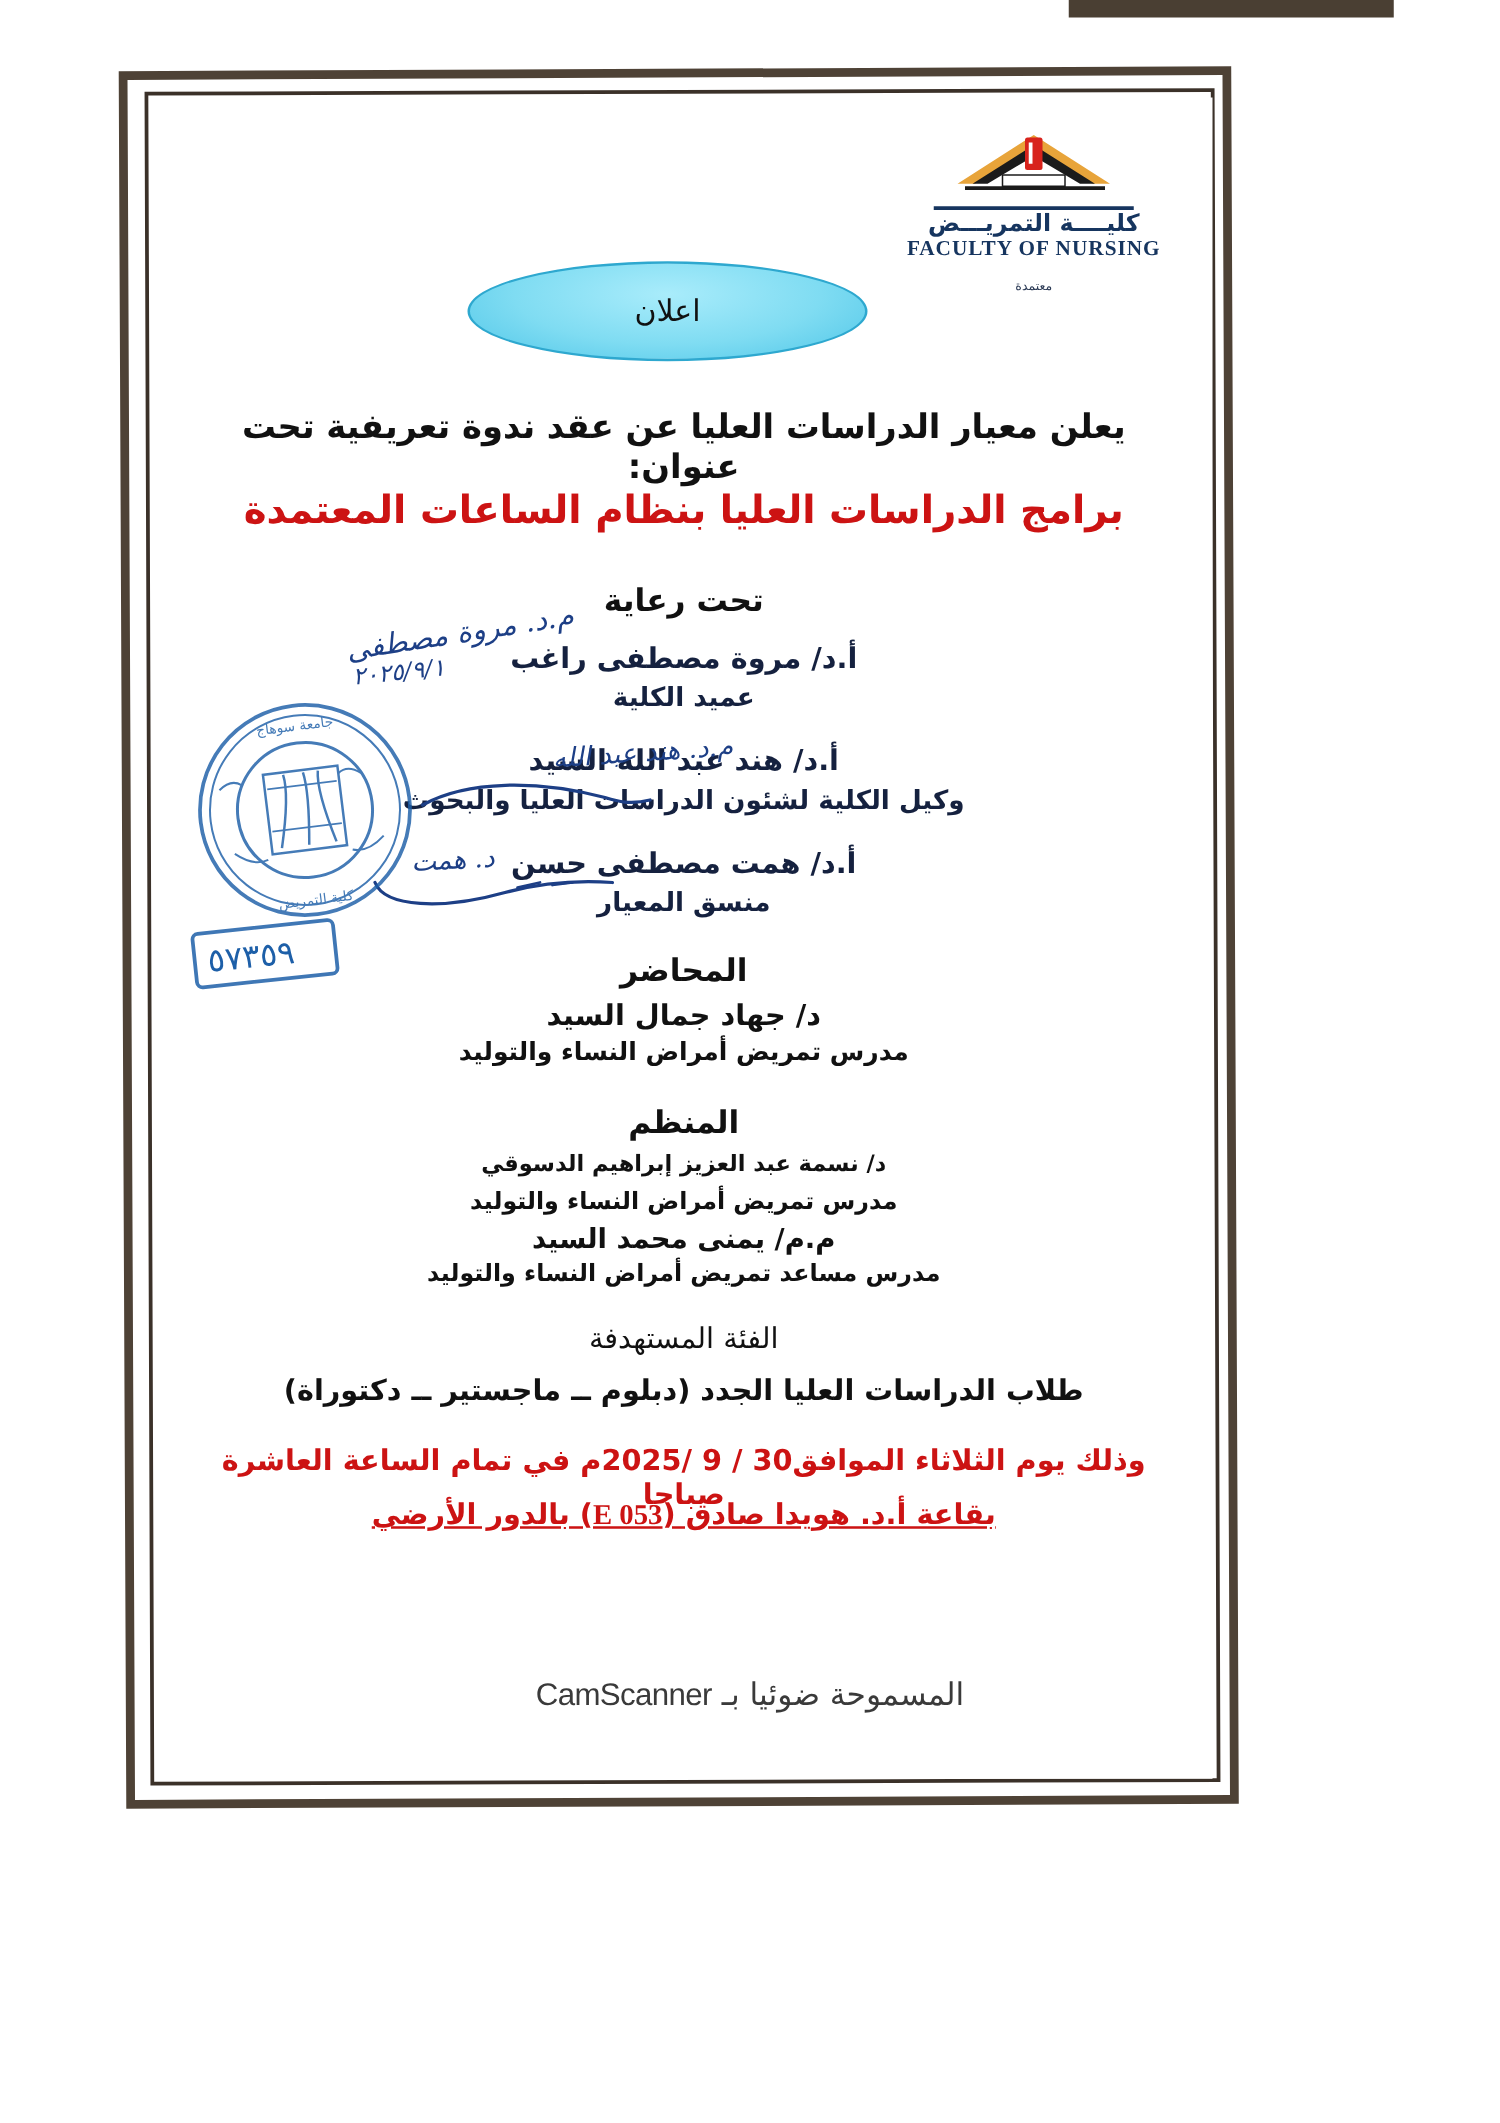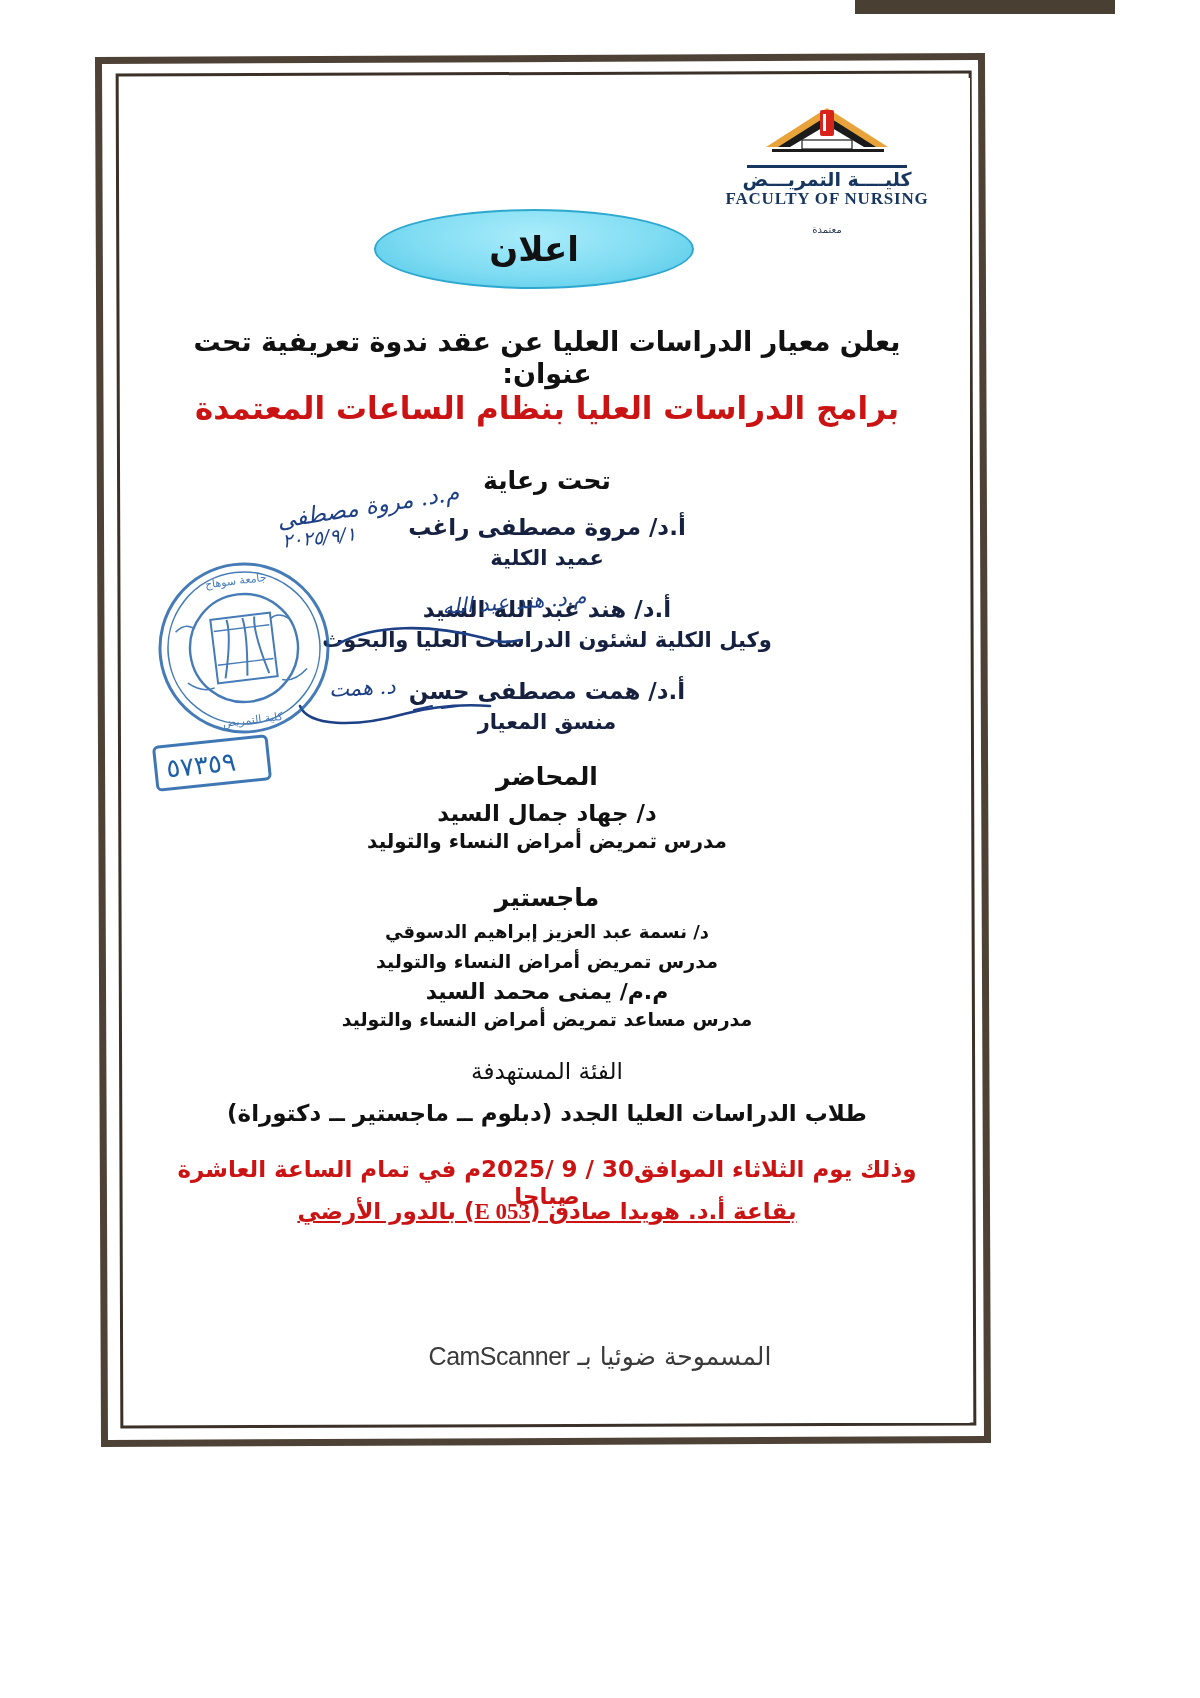--- a/index.html
+++ b/index.html
@@ -95,22 +95,22 @@
     width: 320px; height: 80px;
     border-radius: 50%;
     background: radial-gradient(ellipse at 50% 32%, #a9ecfb 0%, #7fdcf2 55%, #4fc6e8 100%);
     border: 2px solid #2ea8cf;
     display: flex;
     align-items: center;
     justify-content: center;
   }
   .badge-oval-label {
     font-family: "DejaVu Sans", sans-serif;
-    font-size: 34px;
-    font-weight: 700;
+    font-size: 24px;
+    font-weight: 400;
     color: #111111;
   }
 
   
   .line {
     position: absolute;
     left: 0; right: 0;
     text-align: center;
     font-family: "DejaVu Sans", sans-serif;
     color: #111111;
@@ -288,21 +288,21 @@
     <div class="line sp-name sp2-name">أ.د/ هند عبد الله السيد</div>
     <div class="line sp-role sp2-role">وكيل الكلية لشئون الدراسات العليا والبحوث</div>
 
     <div class="line sp-name sp3-name">أ.د/ همت مصطفى حسن</div>
     <div class="line sp-role sp3-role">منسق المعيار</div>
 
     <div class="line sec-head lect-head">المحاضر</div>
     <div class="line lect-name">د/ جهاد جمال السيد</div>
     <div class="line lect-role">مدرس تمريض أمراض النساء والتوليد</div>
 
-    <div class="line sec-head org-head">ماجستير</div>
+    <div class="line sec-head org-head">المنظم</div>
     <div class="line org1-name">د/ نسمة عبد العزيز إبراهيم الدسوقي</div>
     <div class="line org1-role">مدرس تمريض أمراض النساء والتوليد</div>
     <div class="line org2-name">م.م/ يمنى محمد السيد</div>
     <div class="line org2-role">مدرس مساعد تمريض أمراض النساء والتوليد</div>
 
     <div class="line aud-head">الفئة المستهدفة</div>
     <div class="line aud-text">طلاب الدراسات العليا الجدد (دبلوم ــ ماجستير ــ دكتوراة)</div>
 
     <div class="line date-red">وذلك يوم الثلاثاء الموافق30 / 9 /2025م في تمام الساعة العاشرة صباحا</div>
     <div class="line venue-red"><span>بقاعة أ.د. هويدا صادق (</span><span class="room-code">E 053</span><span>)   بالدور الأرضي</span></div>

